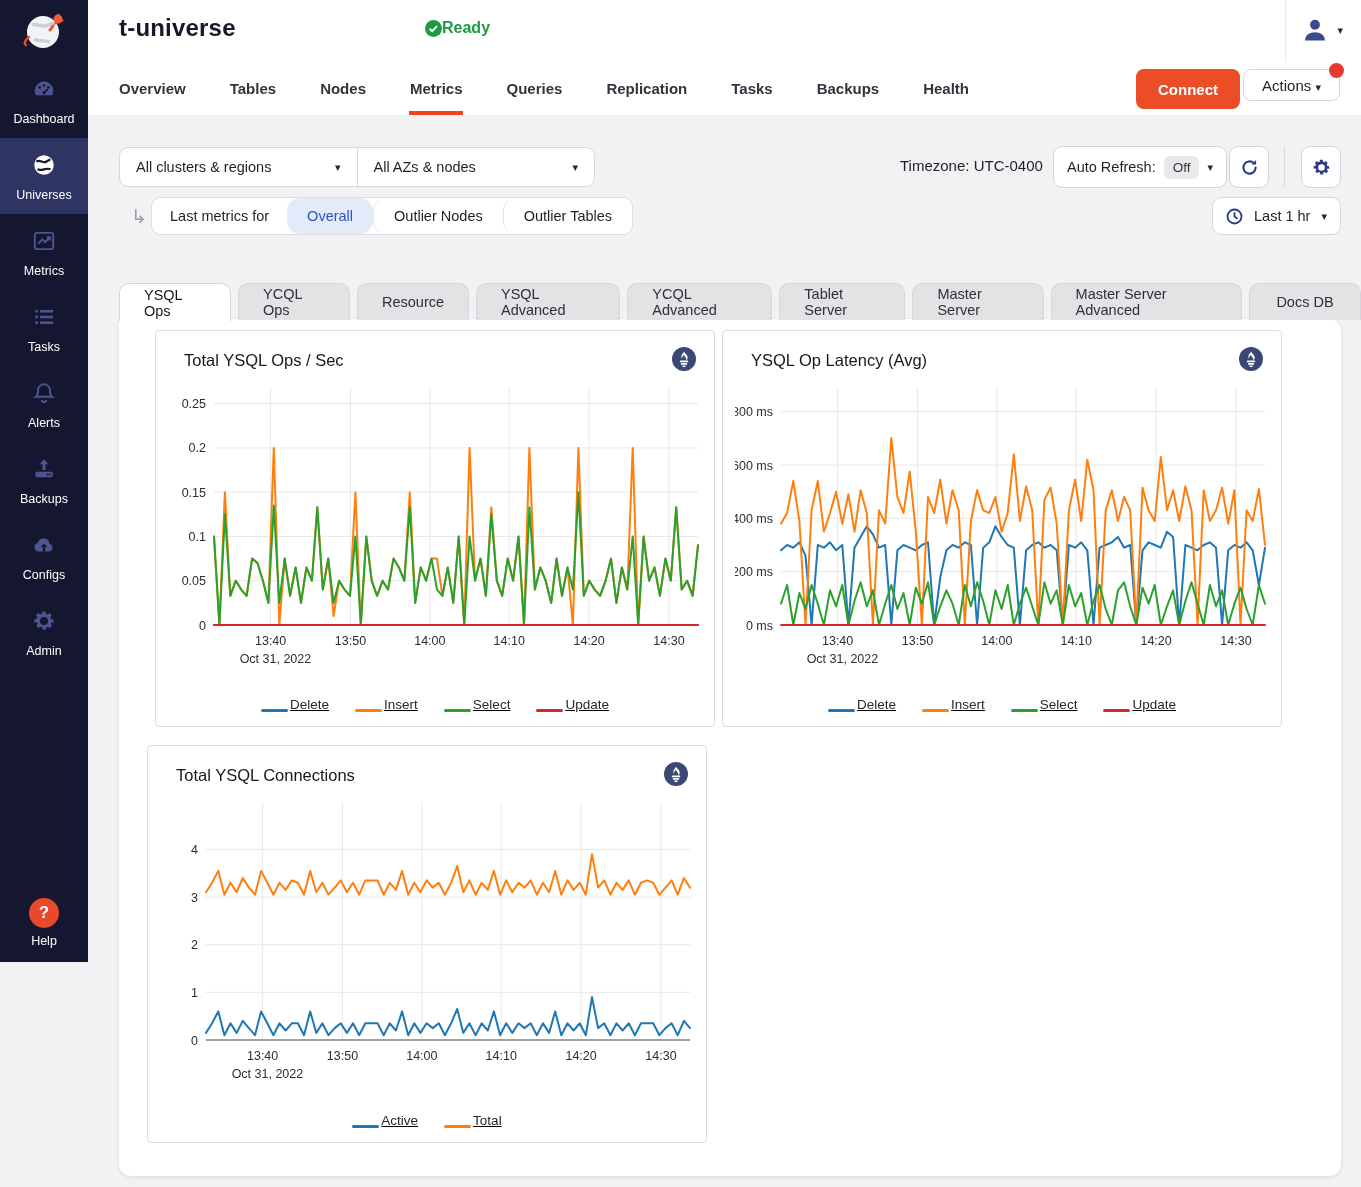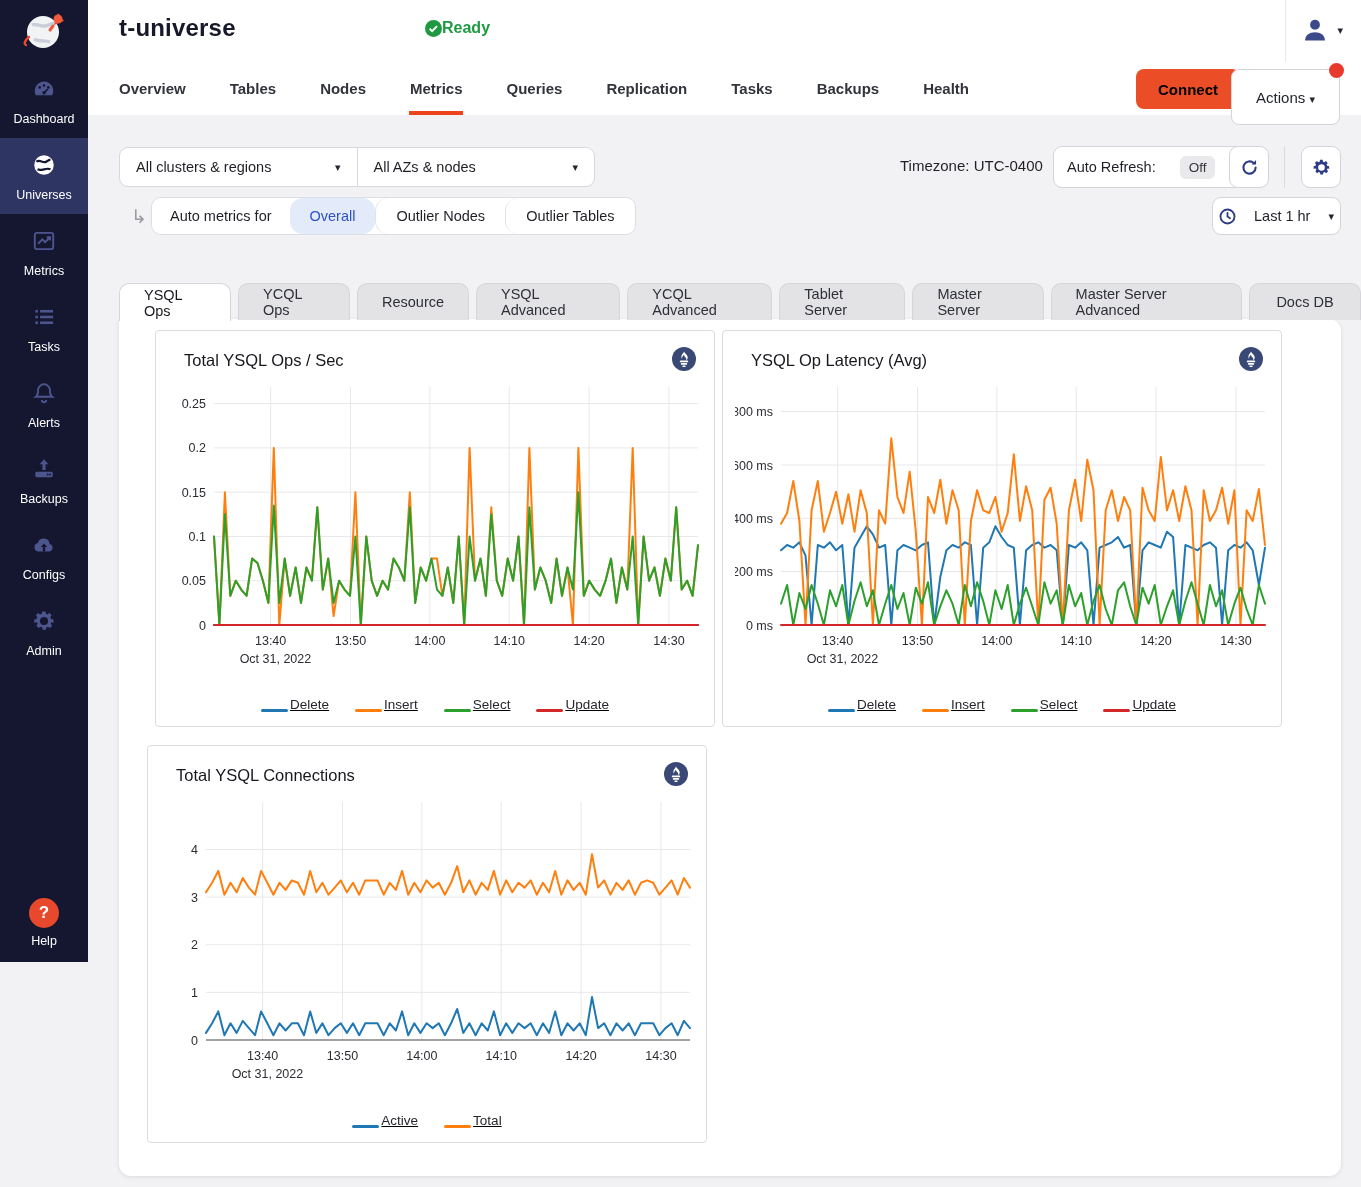--- a/index.html
+++ b/index.html
@@ -23,44 +23,44 @@
   .ready { position:absolute; left:337px; top:19px; display:flex; align-items:center; gap:0; color:#1f9a41; font-weight:bold; font-size:16px; }
   .top-divider { position:absolute; right:75px; top:0; width:1px; height:62px; background:#e8e8ea; }
   .avatar-wrap { position:absolute; right:18px; top:16px; display:flex; align-items:center; gap:8px; cursor:pointer; }
   .caret { font-size:11px; color:#23252f; }
 
   
   .navbar { position:absolute; left:88px; top:62px; right:0; height:53px; background:#fff; z-index:19; }
   .nav-items { position:absolute; left:31px; top:0; height:53px; display:flex; gap:44px; align-items:center; }
   .nav-item { font-size:15px; color:#32343c; cursor:pointer; position:relative; height:53px; display:flex; align-items:center;font-weight:bold; }
   .nav-item.active::after { content:""; position:absolute; left:50%; transform:translateX(-50%); bottom:0; width:54px; height:4px; background:#ef431e; }
-  .connect-btn { position:absolute; right:121px; top:7px; height:40px; padding:0 22px; background:#eb4e27; color:#000000; font-weight:bold; font-size:15px; border:none; border-radius:8px; cursor:pointer; }
-  .actions-btn { position:absolute; right:21px; top:7px; height:56px; padding:0 24px; background:#fff; color:#23252f; font-size:15px; border:1px solid #d4d5da; border-radius:8px; cursor:pointer; }
+  .connect-btn { position:absolute; right:121px; top:7px; height:40px; padding:0 22px; background:#eb4e27; color:#ffffff; font-weight:bold; font-size:15px; border:none; border-radius:8px; cursor:pointer; }
+  .actions-btn { position:absolute; right:21px; top:7px; height:32px; padding:0 18px; background:#fff; color:#23252f; font-size:15px; border:1px solid #d4d5da; border-radius:8px; cursor:pointer; }
   .actions-dot { position:absolute; right:17px; top:1px; width:15px; height:15px; background:#e8392e; border-radius:50%; z-index:21; }
 
   
   .content { position:absolute; left:88px; top:115px; right:0; bottom:0; background:#f2f2f4; }
 
   .dd-group { position:absolute; left:31px; top:32px; width:476px; height:40px; background:#fff; border:1px solid #d7d8dc; border-radius:9px; display:flex; }
   .dd-half { flex:1; display:flex; align-items:center; justify-content:space-between; padding:0 16px; cursor:pointer; font-size:14.5px; color:#1e2026; }
   .dd-half + .dd-half { border-left:1px solid #d7d8dc; }
 
   .tz { position:absolute; left:812px; top:42px; font-size:15px; color:#1e2026; }
-  .auto-refresh { position:absolute; left:965px; top:31px; height:42px; background:#fff; border:1px solid #d4d5da; border-radius:9px; display:flex; align-items:center; gap:24px; padding:0 13px; cursor:pointer; }
+  .auto-refresh { position:absolute; left:965px; top:31px; height:42px; background:#fff; border:1px solid #d4d5da; border-radius:9px; display:flex; align-items:center; gap:8px; padding:0 13px; cursor:pointer; }
   .auto-refresh .ar-label { font-size:14.5px; color:#1e2026; }
   .off-pill { background:#e9e9eb; border-radius:6px; padding:4px 9px; font-size:13.5px; color:#33353d; }
   .icon-btn { position:absolute; top:31px; width:40px; height:42px; background:#fff; border:1px solid #d4d5da; border-radius:9px; display:flex; align-items:center; justify-content:center; cursor:pointer; }
   .vdivider { position:absolute; top:31px; width:1px; height:42px; background:#d9dade; }
 
   .row2-arrow { position:absolute; left:43px; top:90px; font-size:19px; color:#9a9ba1; }
   .seg-group { position:absolute; left:63px; top:82px; height:38px; background:#fff; border:1px solid #dddee2; border-radius:10px; display:flex; align-items:stretch; overflow:hidden; }
   .seg-label { display:flex; align-items:center; padding:0 18px; font-size:14.5px; color:#1e2026; }
   .seg-btn { display:flex; align-items:center; padding:0 20px; font-size:14.5px; color:#1e2026; cursor:pointer; border-left:1px solid #e2e3e7;border-radius:13px; }
   .seg-btn.active { background:#e3eafa; color:#2d52c8; border-left:none; }
-  .time-range { position:absolute; left:1124px; top:82px; width:129px; height:38px; background:#fff; border:1px solid #d4d5da; border-radius:9px; display:flex; align-items:center; justify-content:center; gap:18px; font-size:14.5px; color:#1e2026; cursor:pointer; }
+  .time-range { position:absolute; left:1124px; top:82px; width:129px; height:38px; background:#fff; border:1px solid #d4d5da; border-radius:9px; display:flex; align-items:center; justify-content:center; gap:11px; font-size:14.5px; color:#1e2026; cursor:pointer; }
 
   
   .mtabs { position:absolute; left:31px; top:168px; display:flex; gap:7px; z-index:5; }
   .mtab { height:37px; min-width:112px; padding:0 24px; display:flex; align-items:center; justify-content:center; font-size:14.5px; color:#2e3038; background:#e3e3e6; border:1px solid #d6d6da; border-bottom:none; border-radius:10px 10px 0 0; cursor:pointer; }
   .mtab.active { background:#fff; color:#17181d; position:relative; z-index:7; height:38px; }
   .panel { position:absolute; left:31px; top:204px; width:1222px; height:857px; background:#fff; border-radius:0 12px 12px 12px; box-shadow:0 1px 4px rgba(20,20,40,.10); }
 
   .chart-card { position:absolute; width:560px; height:397px; background:#fff; border:1px solid #dcdce0; border-radius:4px; }
   .cc-title { position:absolute; left:28px; top:20px; font-size:16.5px; color:#17181d; }
   .cc-prom { position:absolute; right:18px; top:16px; cursor:pointer; }
@@ -254,21 +254,21 @@
     <div class="vdivider" style="left:1196px;"></div>
     <div class="icon-btn" style="left:1213px;">
       <svg width="21" height="21" viewBox="0 0 24 24">
           <path fill="#2d3a85" d="M12 8.2a3.8 3.8 0 1 0 0 7.6 3.8 3.8 0 0 0 0-7.6zm9 5.3l-2.2-.4a6.9 6.9 0 0 1-.6 1.5l1.3 1.8-2.1 2.1-1.8-1.3c-.5.3-1 .5-1.5.6l-.4 2.2h-3l-.4-2.2c-.5-.1-1-.3-1.5-.6l-1.8 1.3-2.1-2.1 1.3-1.8c-.3-.5-.5-1-.6-1.5L3 13.5v-3l2.2-.4c.1-.5.3-1 .6-1.5L4.5 6.8l2.1-2.1 1.8 1.3c.5-.3 1-.5 1.5-.6l.4-2.2h3l.4 2.2c.5.1 1 .3 1.5.6l1.8-1.3 2.1 2.1-1.3 1.8c.3.5.5 1 .6 1.5l2.2.4z"></path>
           <circle cx="12" cy="12" r="1.9" fill="#fff"></circle>
         </svg>
     </div>
 
     <div class="row2-arrow">↳</div>
     <div class="seg-group">
-      <span class="seg-label">Auto metrics for</span>
+      <span class="seg-label">Last metrics for</span>
       <span class="seg-btn active">Overall</span>
       <span class="seg-btn">Outlier Nodes</span>
       <span class="seg-btn">Outlier Tables</span>
     </div>
 
     <div class="time-range">
       <svg width="17" height="17" viewBox="0 0 16 16">
           <circle cx="8" cy="8" r="6.6" fill="none" stroke="#2d3a85" stroke-width="1.7"></circle>
           <path d="M8 4.5V8l2.4 1.6" stroke="#2d3a85" stroke-width="1.7" fill="none" stroke-linecap="round"></path>
         </svg>

